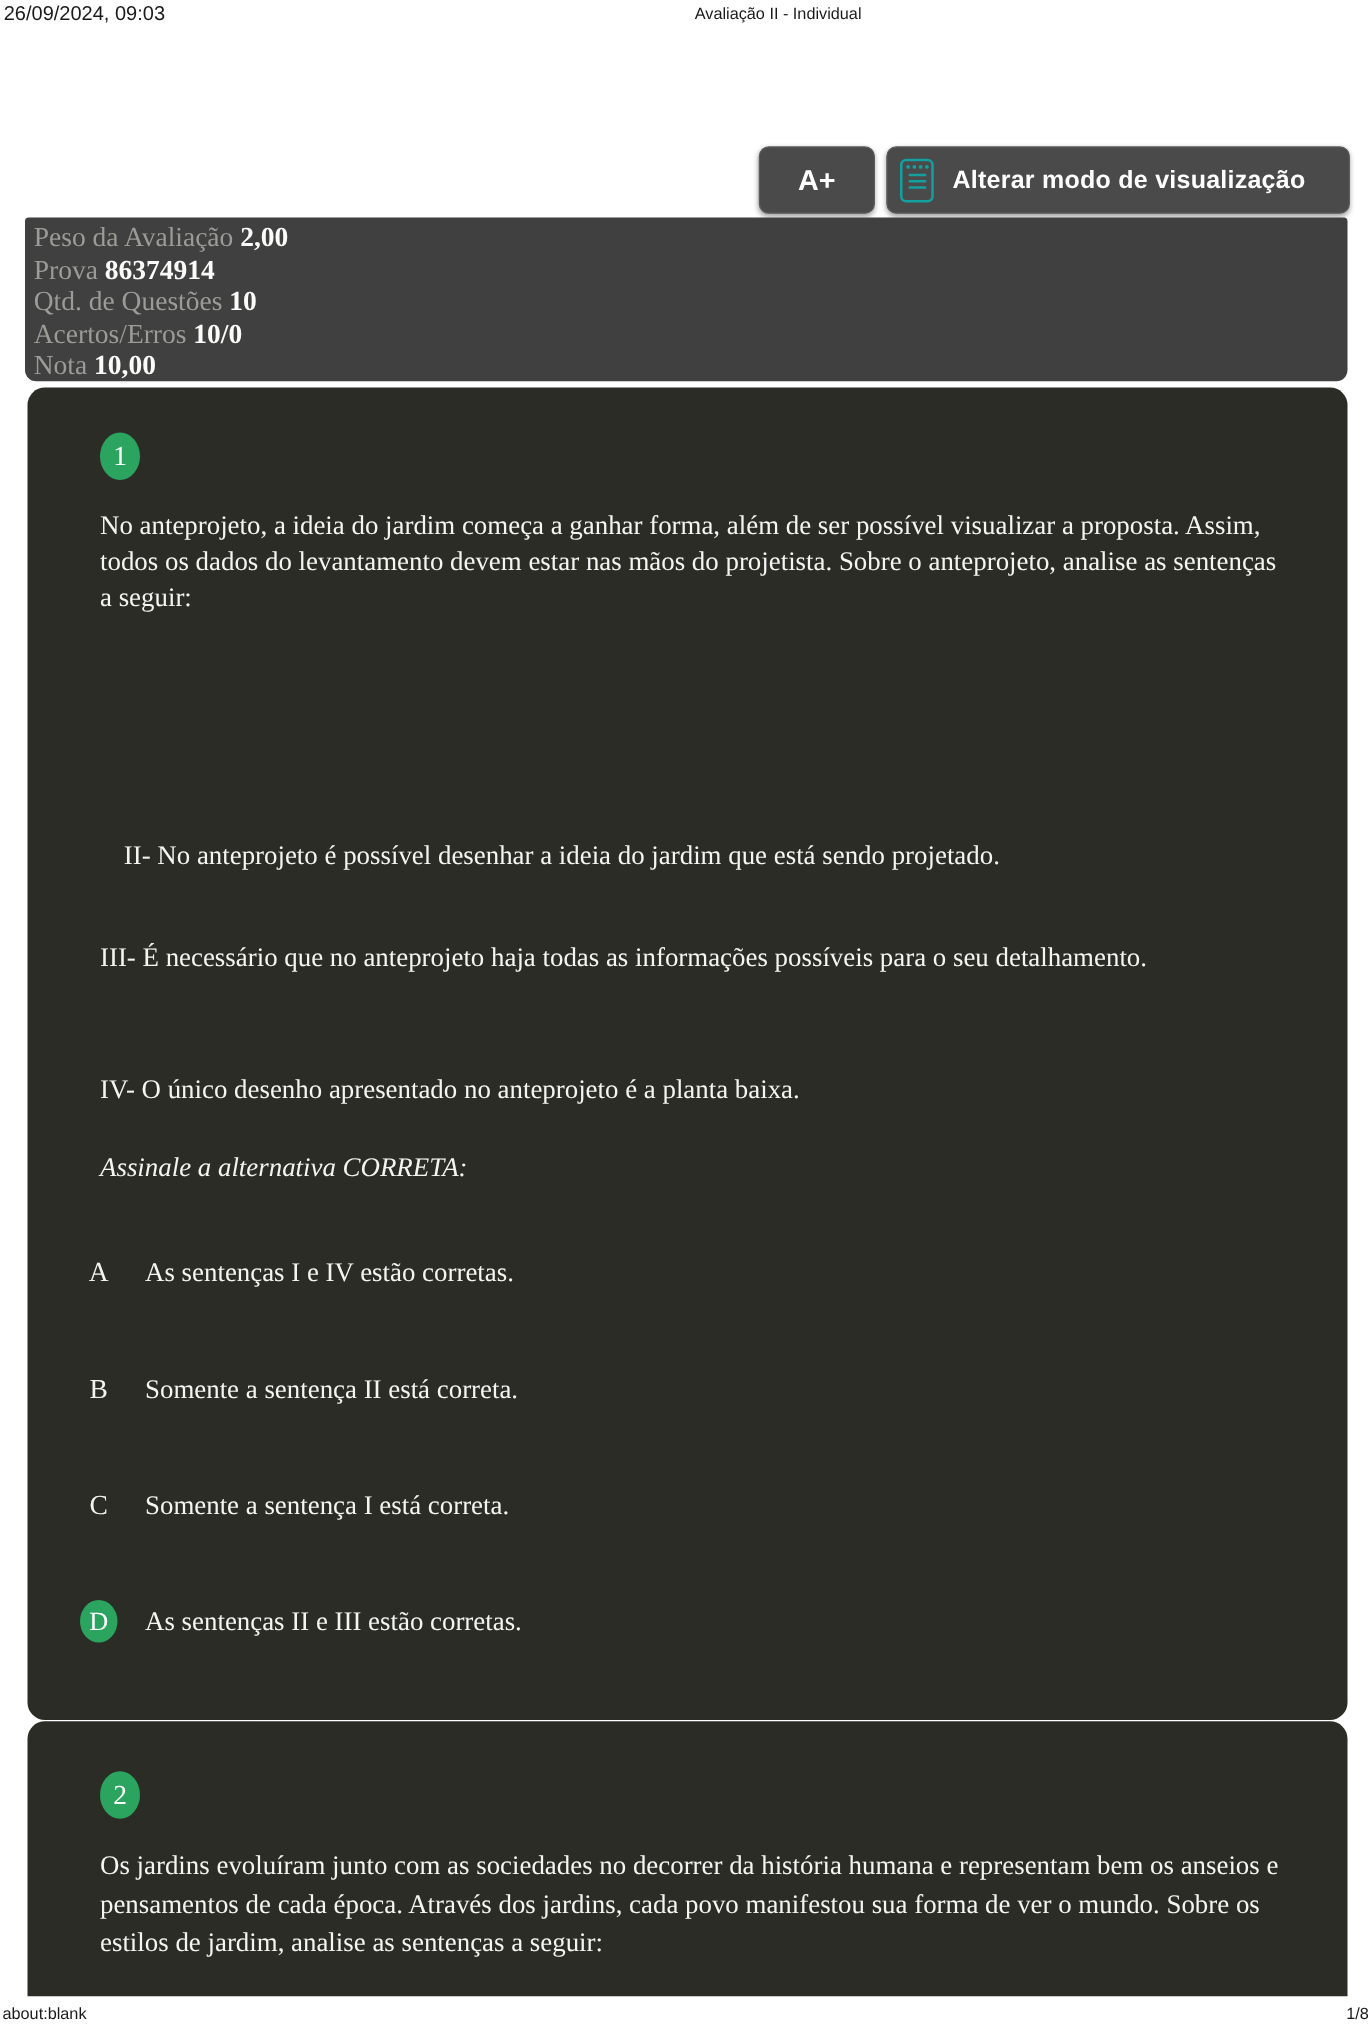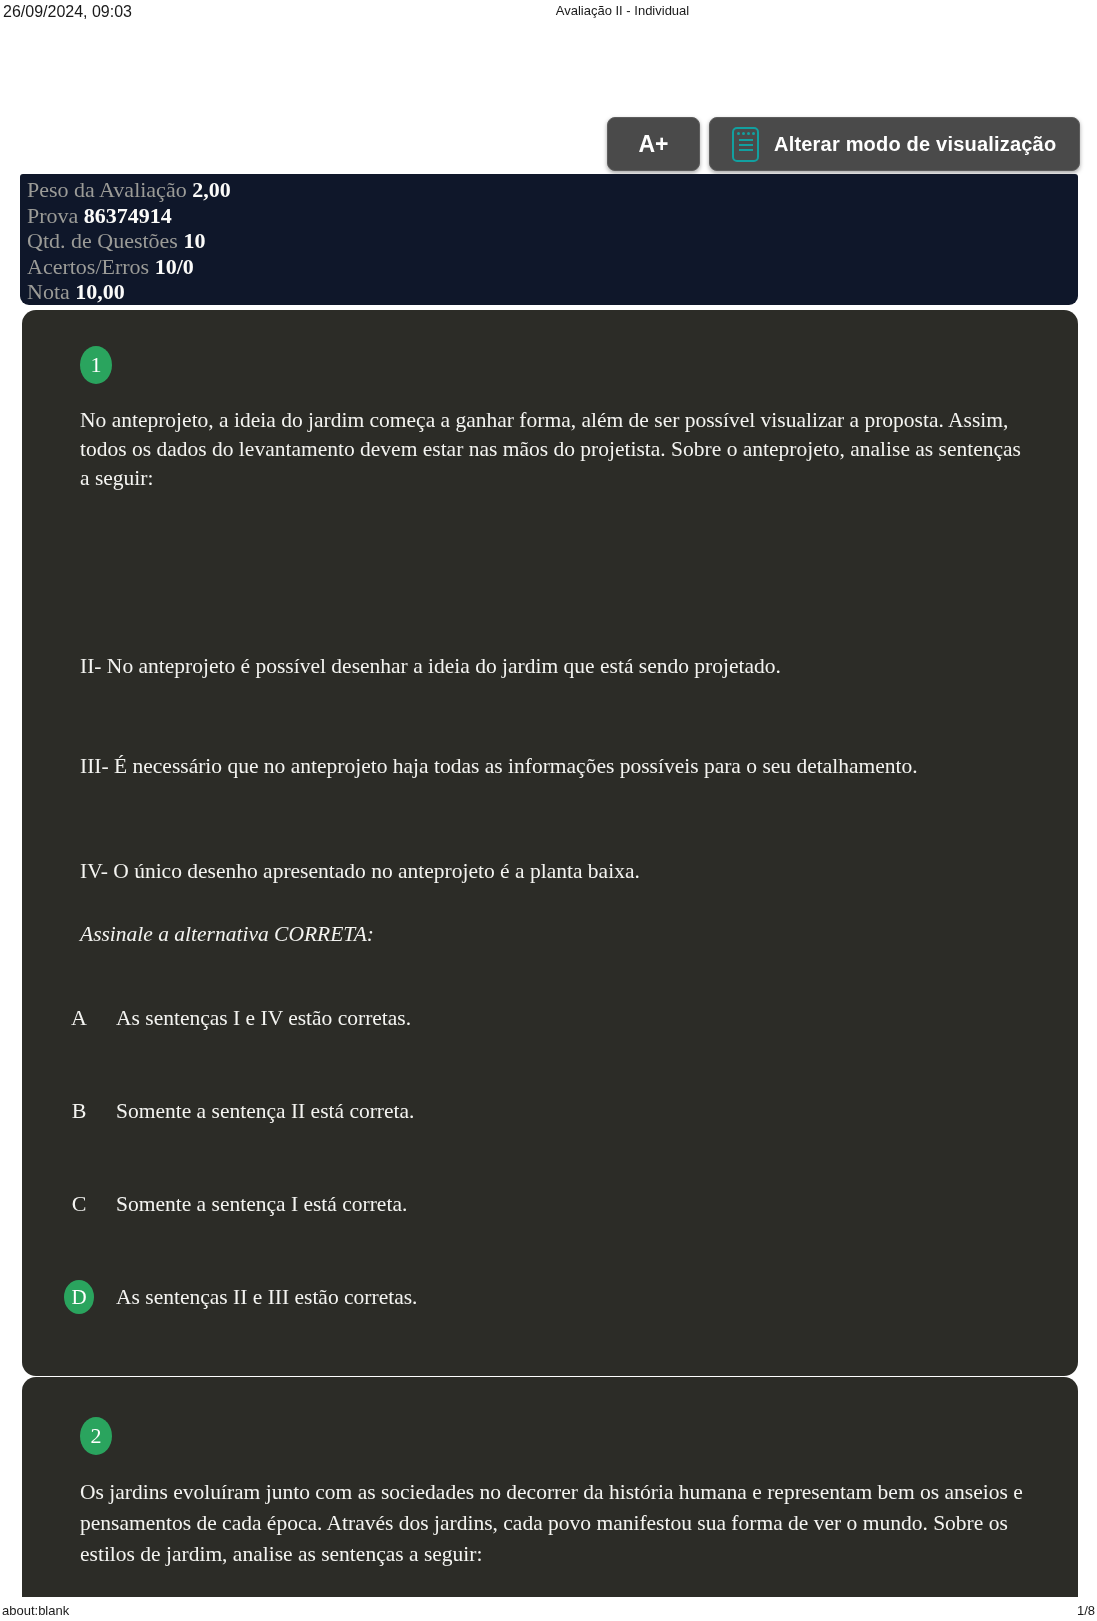--- a/index.html
+++ b/index.html
@@ -15,34 +15,34 @@
   .pf-left{position:absolute;left:2px;top:1603px;font-size:13px;color:#1a1a1a;}
   .pf-right{position:absolute;right:2px;top:1603px;font-size:13px;color:#1a1a1a;}
 
   
   .btn{
     position:absolute;top:117px;height:54px;background:#4a4a4a;border:1px solid #5d5d5d;
     border-radius:8px;box-sizing:border-box;display:flex;align-items:center;justify-content:center;
     color:#ffffff;font-weight:bold;cursor:pointer;box-shadow:0 2px 4px rgba(0,0,0,0.35);
   }
   .btn-fontsize{left:607px;width:93px;font-size:23px;}
-  .btn-viewmode{left:709px;width:371px;font-size:20px;justify-content:flex-start;padding-left:22px;}
+  .btn-viewmode{left:709px;width:371px;font-size:20px;justify-content:flex-start;padding-left:10px;}
   .btn-viewmode .label{margin-left:15px;letter-spacing:0.2px;}
 
   
   .rm-icon{width:27px;height:35px;border:2px solid #12a0a0;border-radius:5px;box-sizing:border-box;
     display:flex;flex-direction:column;align-items:center;flex:0 0 auto;}
   .rm-dots{display:flex;gap:2px;margin-top:3px;}
   .rm-dots i{width:3px;height:3px;border-radius:50%;background:#12a0a0;}
   .rm-lines{display:flex;flex-direction:column;gap:3px;margin-top:4px;}
   .rm-lines i{width:14px;height:2px;background:#12a0a0;}
 
   
   .summary{
-    position:absolute;left:20px;top:174px;width:1058px;height:131px;background:#0f172a;
+    position:absolute;left:20px;top:174px;width:1058px;height:131px;background:#404040;
     border-radius:3px 3px 9px 9px;box-sizing:border-box;padding:3px 0 0 7px;
   }
   .summary .row{font-size:22px;line-height:25.5px;color:#9b9b97;white-space:nowrap;}
   .summary .row b{color:#fbfbf9;font-weight:bold;}
 
   
   .card{position:absolute;left:22px;width:1056px;background:#2c2c27;box-sizing:border-box;}
   .card1{top:310px;height:1066px;border-radius:14px;}
   .card2{top:1377px;height:220px;border-radius:14px 14px 0 0;}
 
@@ -97,21 +97,21 @@
   <div class="row"><span>Prova</span> <b>86374914</b></div>
   <div class="row"><span>Qtd. de Questões</span> <b>10</b></div>
   <div class="row"><span>Acertos/Erros</span> <b>10/0</b></div>
   <div class="row"><span>Nota</span> <b>10,00</b></div>
 </div>
 
 <div class="card card1">
   <div class="qbadge" style="top:36px;">1</div>
   <div class="qtext" style="top:96px;">No anteprojeto, a ideia do jardim começa a ganhar forma, além de ser possível visualizar a proposta. Assim, todos os dados do levantamento devem estar nas mãos do projetista. Sobre o anteprojeto, analise as sentenças a seguir:</div>
 
-  <div class="statement" style="top:344px;">II- No anteprojeto é possível desenhar a ideia do jardim que está sendo projetado.</div>
+  <div class="statement" style="top:362px;margin-left:19px;">II- No anteprojeto é possível desenhar a ideia do jardim que está sendo projetado.</div>
   <div class="statement" style="top:444px;">III- É necessário que no anteprojeto haja todas as informações possíveis para o seu detalhamento.</div>
   <div class="statement" style="top:549px;">IV- O único desenho apresentado no anteprojeto é a planta baixa.</div>
 
   <div class="prompt" style="top:612px;font-style:italic;">Assinale a alternativa CORRETA:</div>
 
   <div class="option" style="top:690px;">
     <span class="opt-letter">A</span>
     <span class="opt-text">As sentenças I e IV estão corretas.</span>
   </div>
   <div class="option" style="top:783px;">

